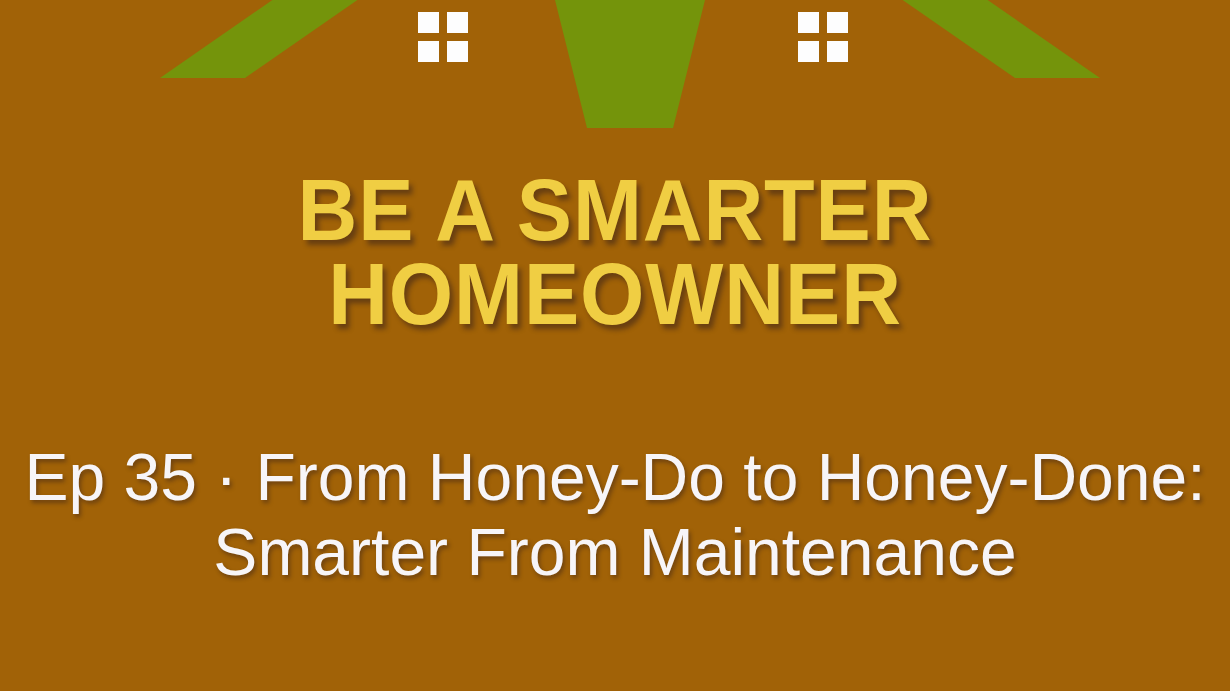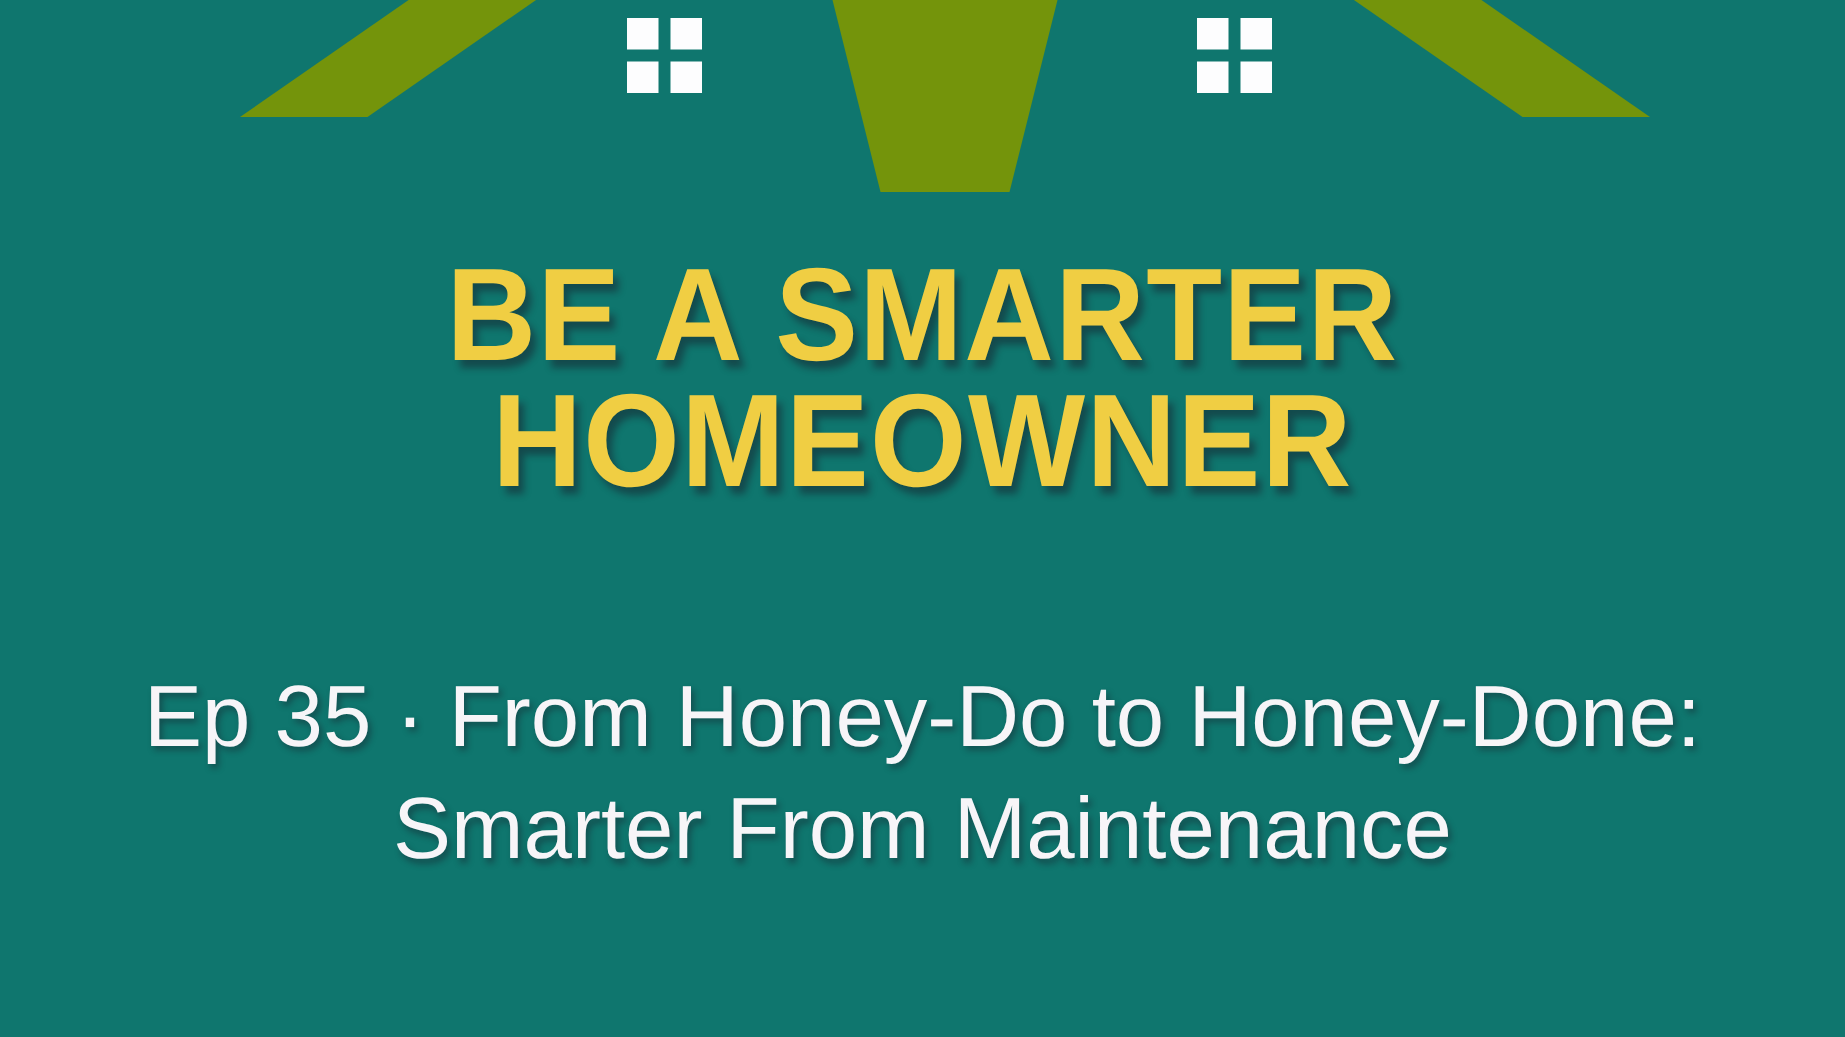--- a/index.html
+++ b/index.html
@@ -11,21 +11,21 @@
     width: 1230px;
     height: 691px;
     overflow: hidden;
     font-family: "Liberation Sans", sans-serif;
   }
 
   .cover {
     position: relative;
     width: 1230px;
     height: 691px;
-    background: #0f766e;
+    background: #a16207;
     overflow: hidden;
   }
 
   
   .logo-mark {
     position: absolute;
     top: 0;
     left: 0;
     width: 1230px;
     height: 140px;
@@ -83,21 +83,21 @@
     top: 440px;
     left: 0;
     width: 1230px;
     text-align: center;
   }
   .episode-line {
     display: block;
     color: #f7f5f8;
     font-family: "Liberation Sans", sans-serif;
     font-weight: 300;
-    font-size: 58px;
+    font-size: 66px;
     line-height: 75px;
     letter-spacing: 0px;
     text-shadow: 2px 3px 4px rgba(26, 14, 30, 0.38);
     white-space: nowrap;
   }
 </style>
 </head>
 <body>
 
 <div class="cover">

